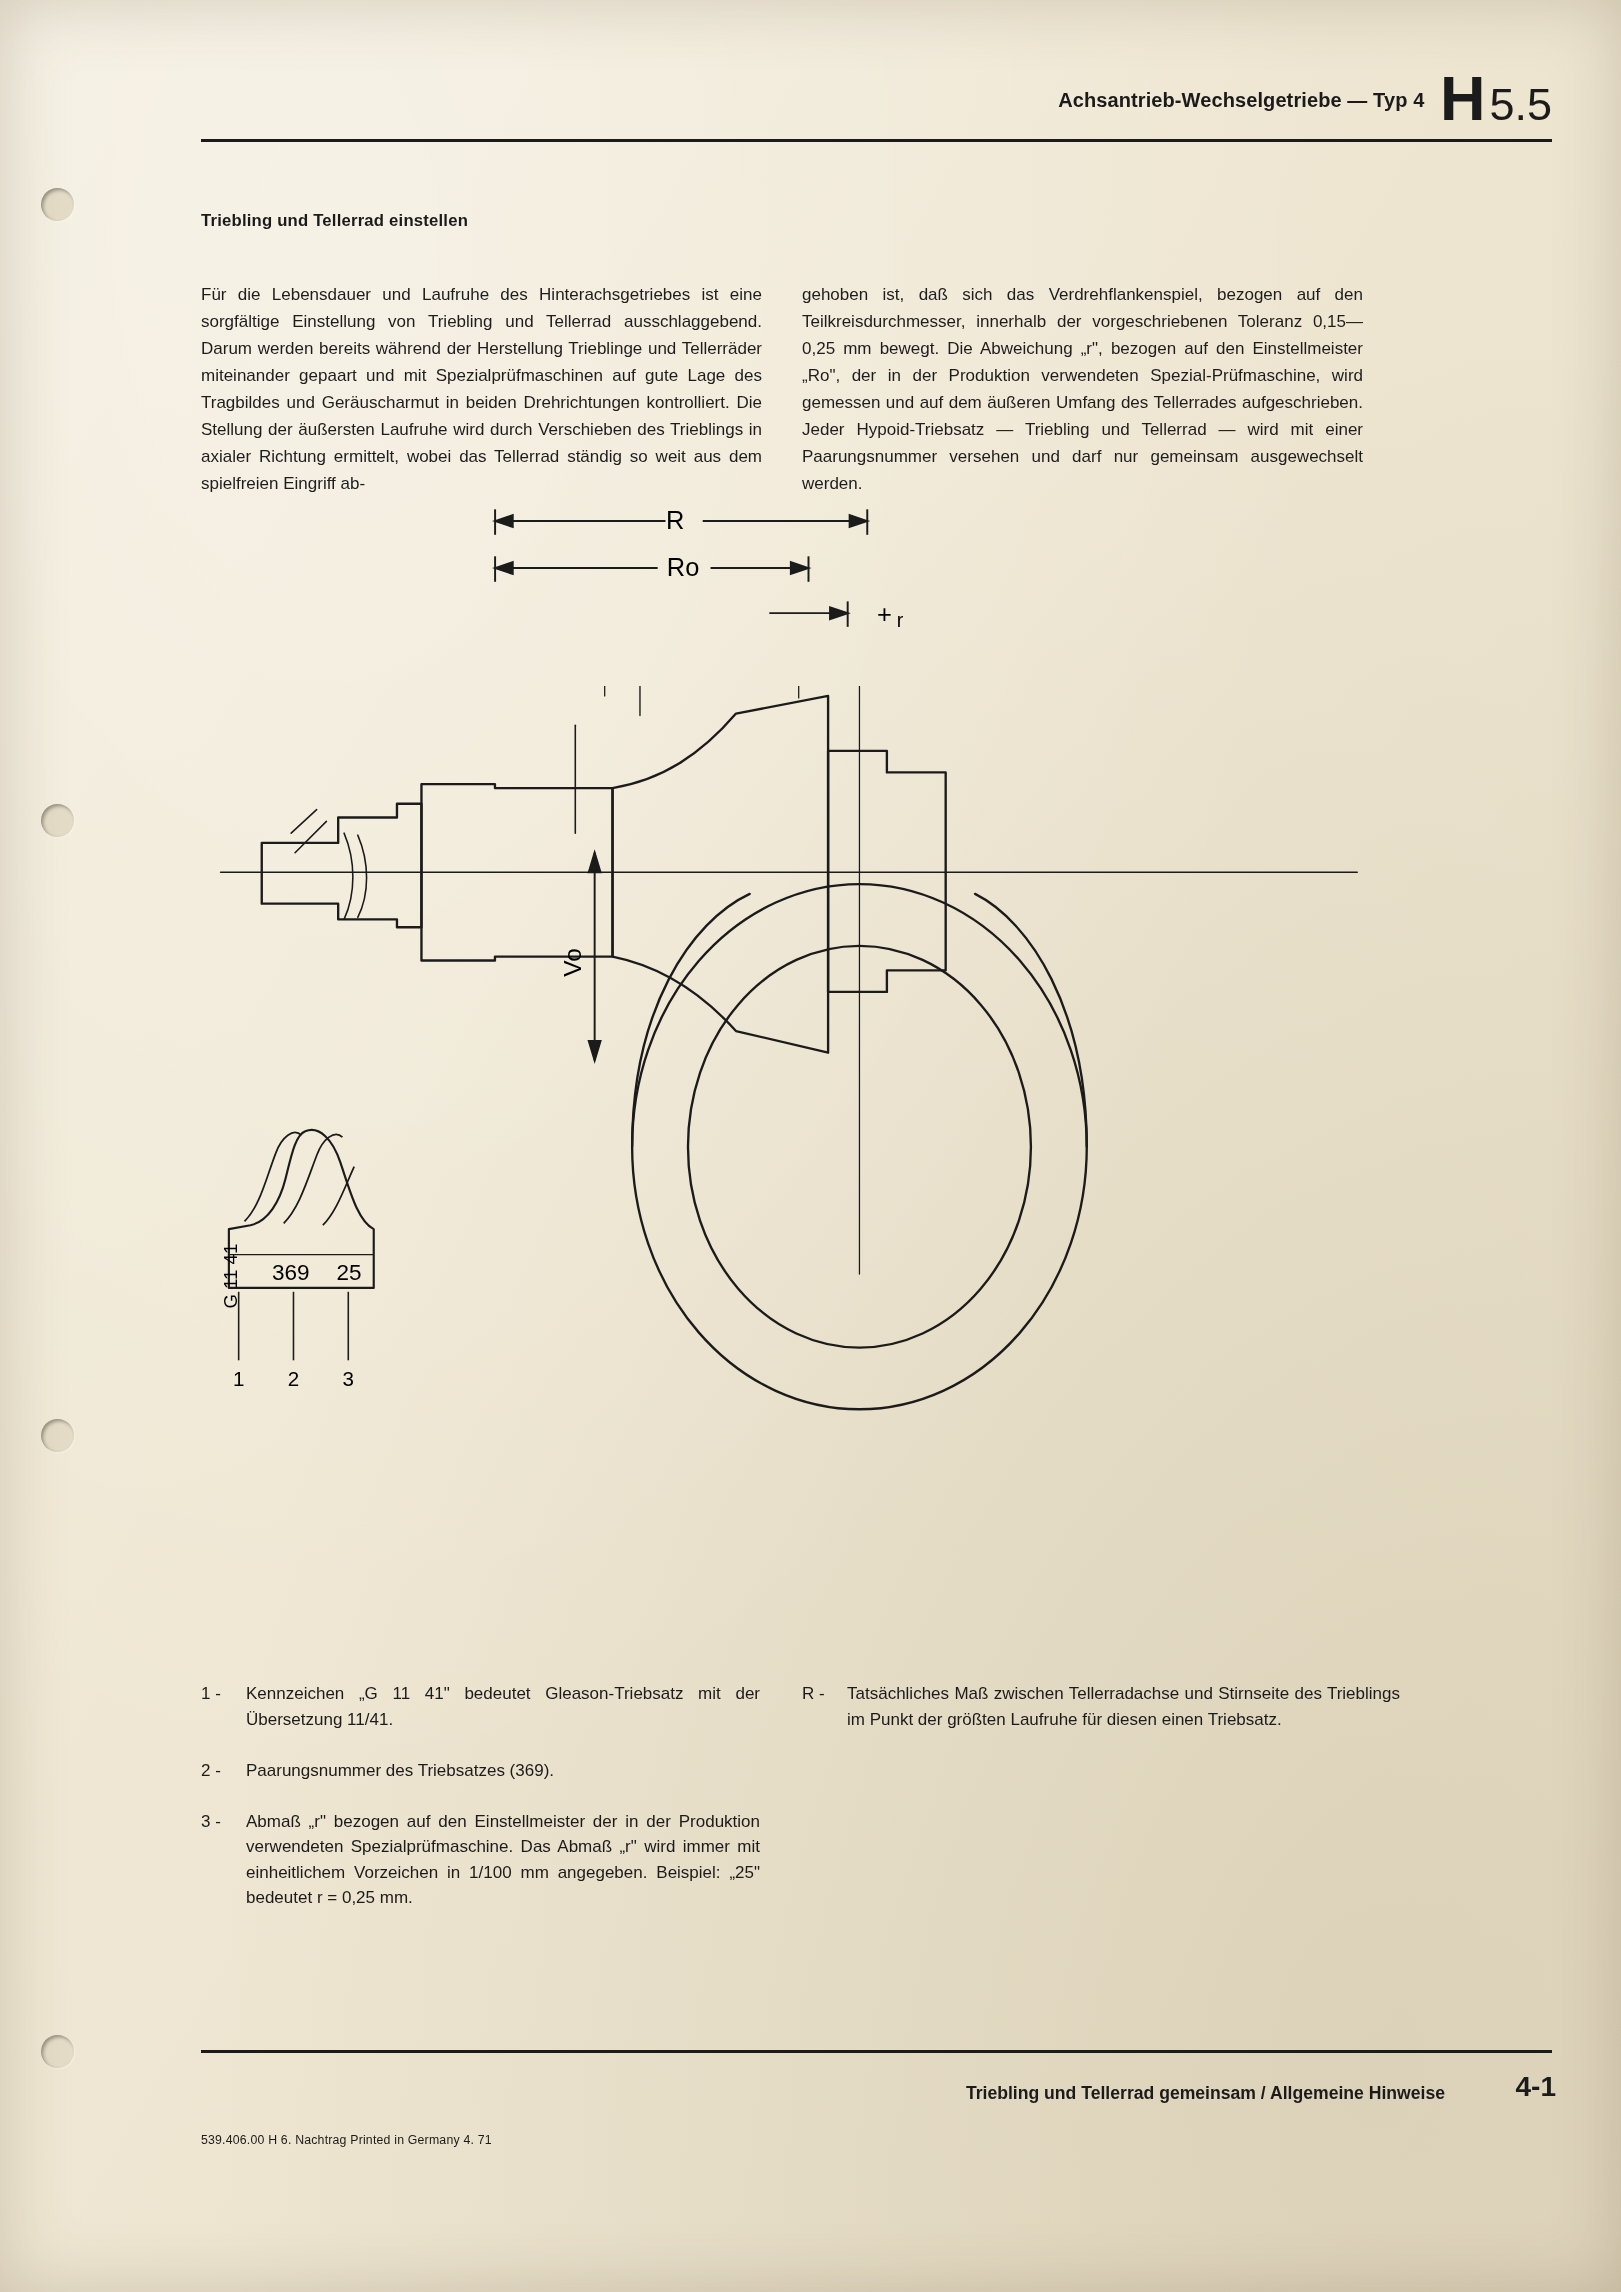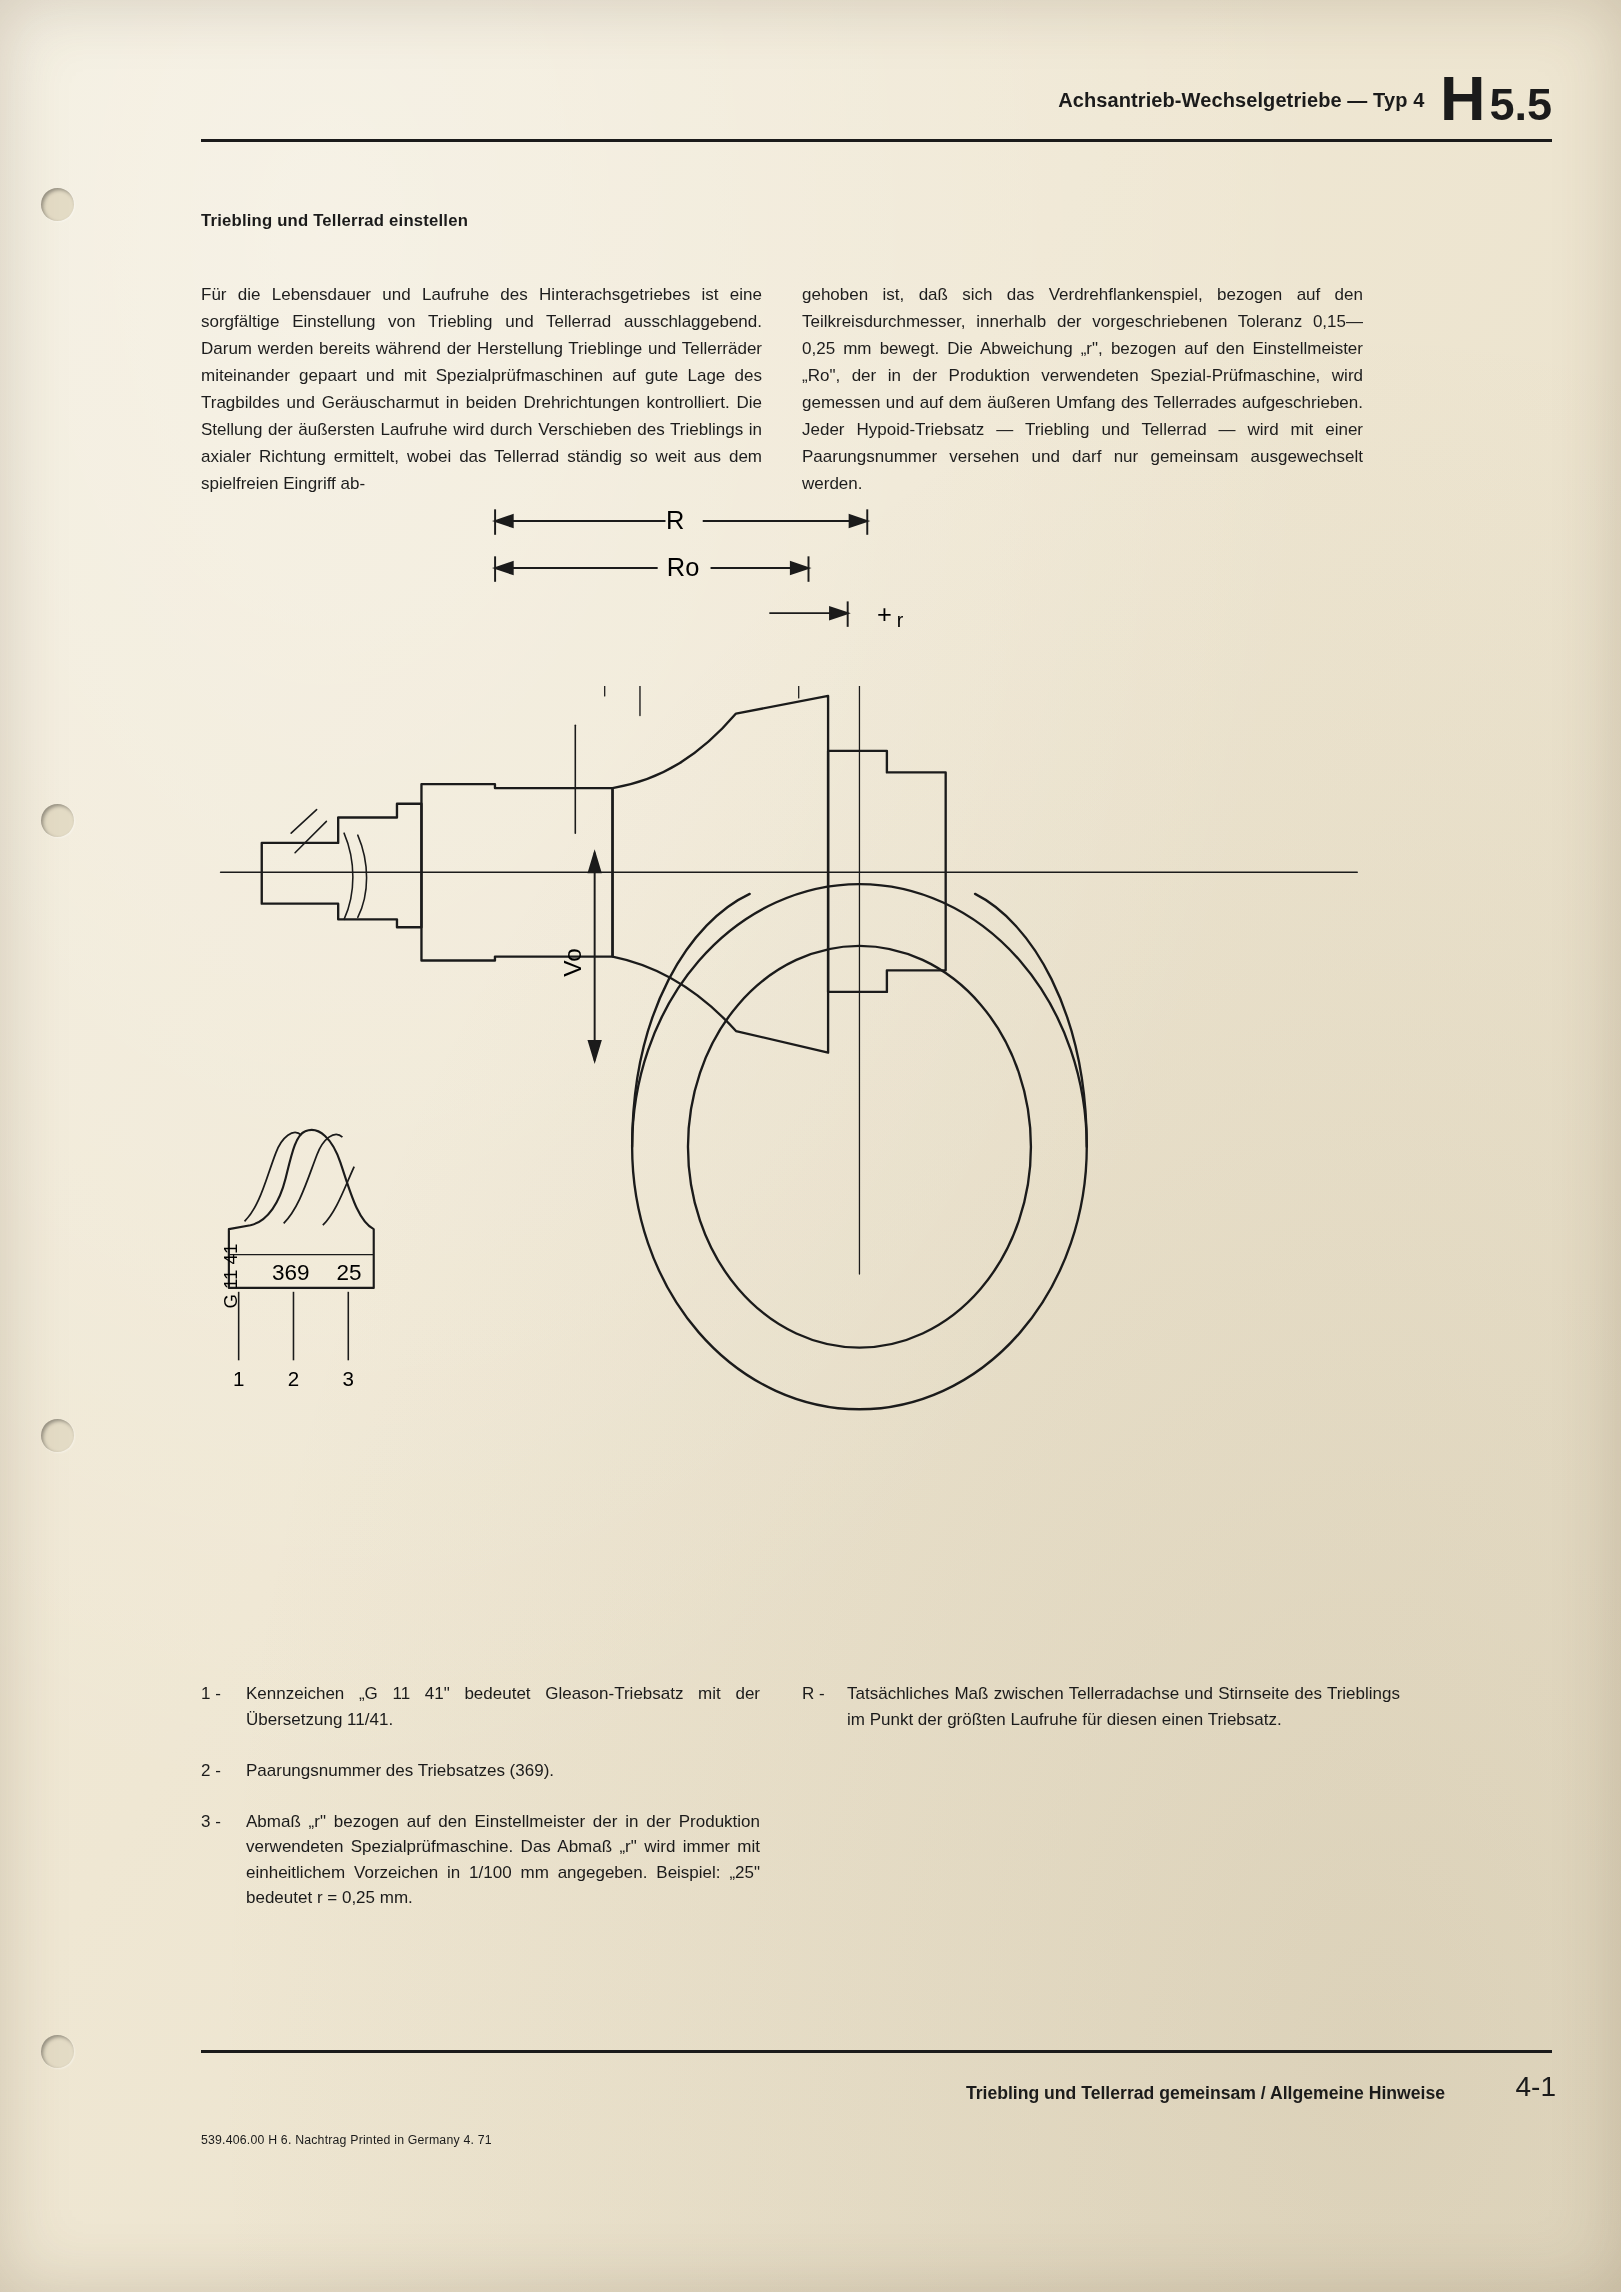--- a/index.html
+++ b/index.html
@@ -69,21 +69,21 @@
     white-space: nowrap;
   }
   .header-code .h {
     font-size: 63px;
     font-weight: bold;
     line-height: 0.9;
     letter-spacing: -1px;
   }
   .header-code .num {
     font-size: 45px;
-    font-weight: bold;
+    font-weight: normal;
     line-height: 0.9;
     letter-spacing: 0px;
     padding-left: 4.9px;
   }
   .rule-top {
     position: absolute;
     left: 201px;
     right: 69px;
     top: 139px;
     height: 2.9px;
@@ -161,21 +161,21 @@
     top: 2083px;
     font-size: 17.6px;
     font-weight: bold;
     white-space: nowrap;
   }
   .footer-page {
     position: absolute;
     right: 65px;
     top: 2071px;
     font-size: 28px;
-    font-weight: normal;
+    font-weight: bold;
   }
   .footer-meta {
     position: absolute;
     left: 201px;
     top: 2133px;
     font-size: 12.3px;
     letter-spacing: 0.2px;
   }
 </style>
 </head>

